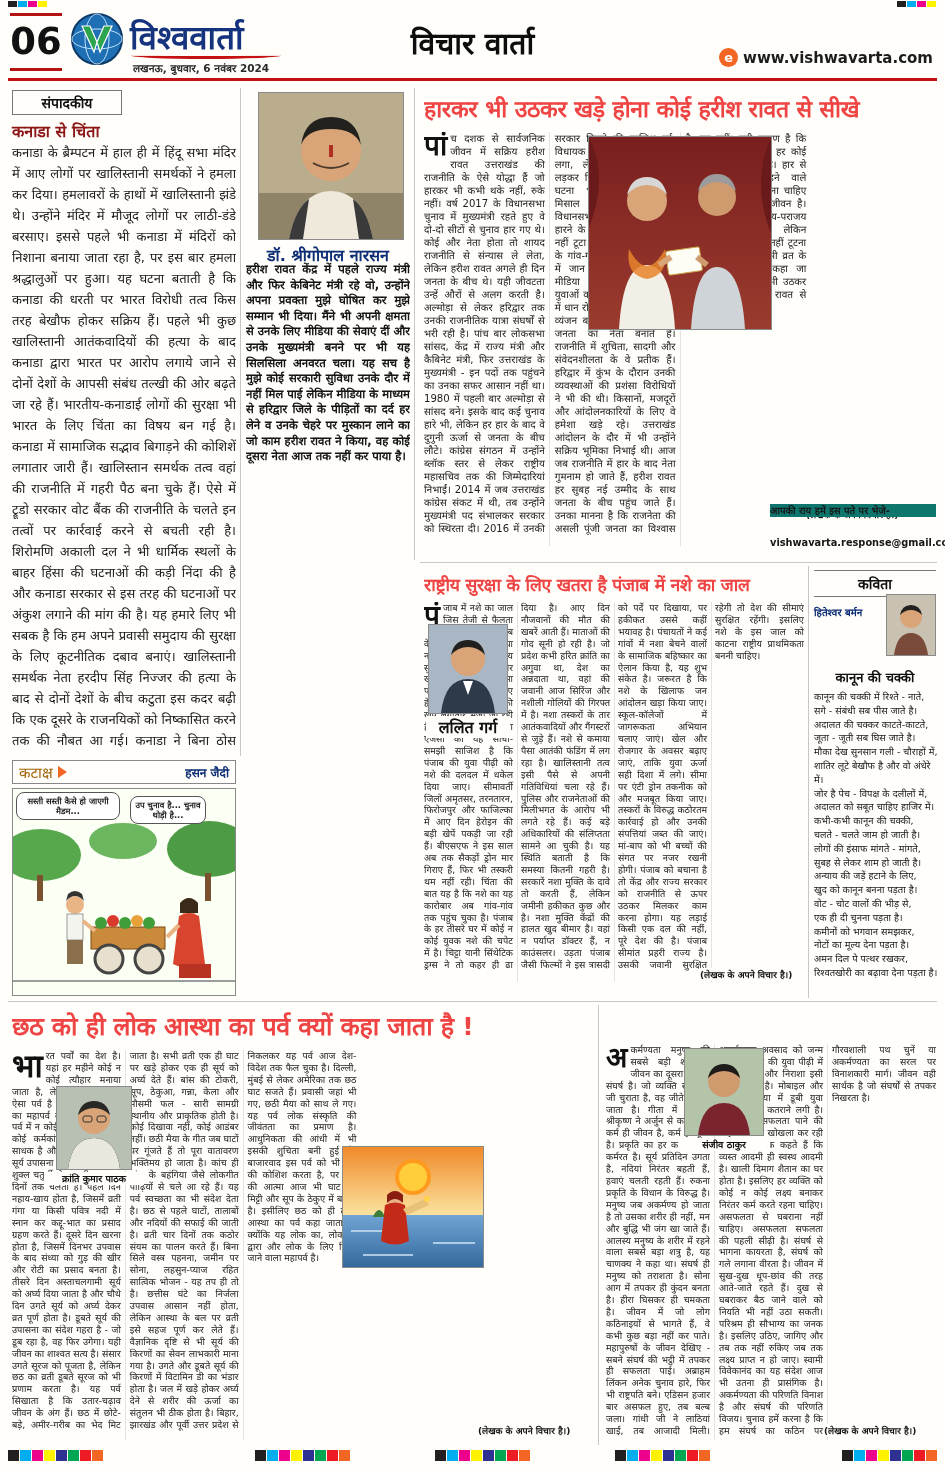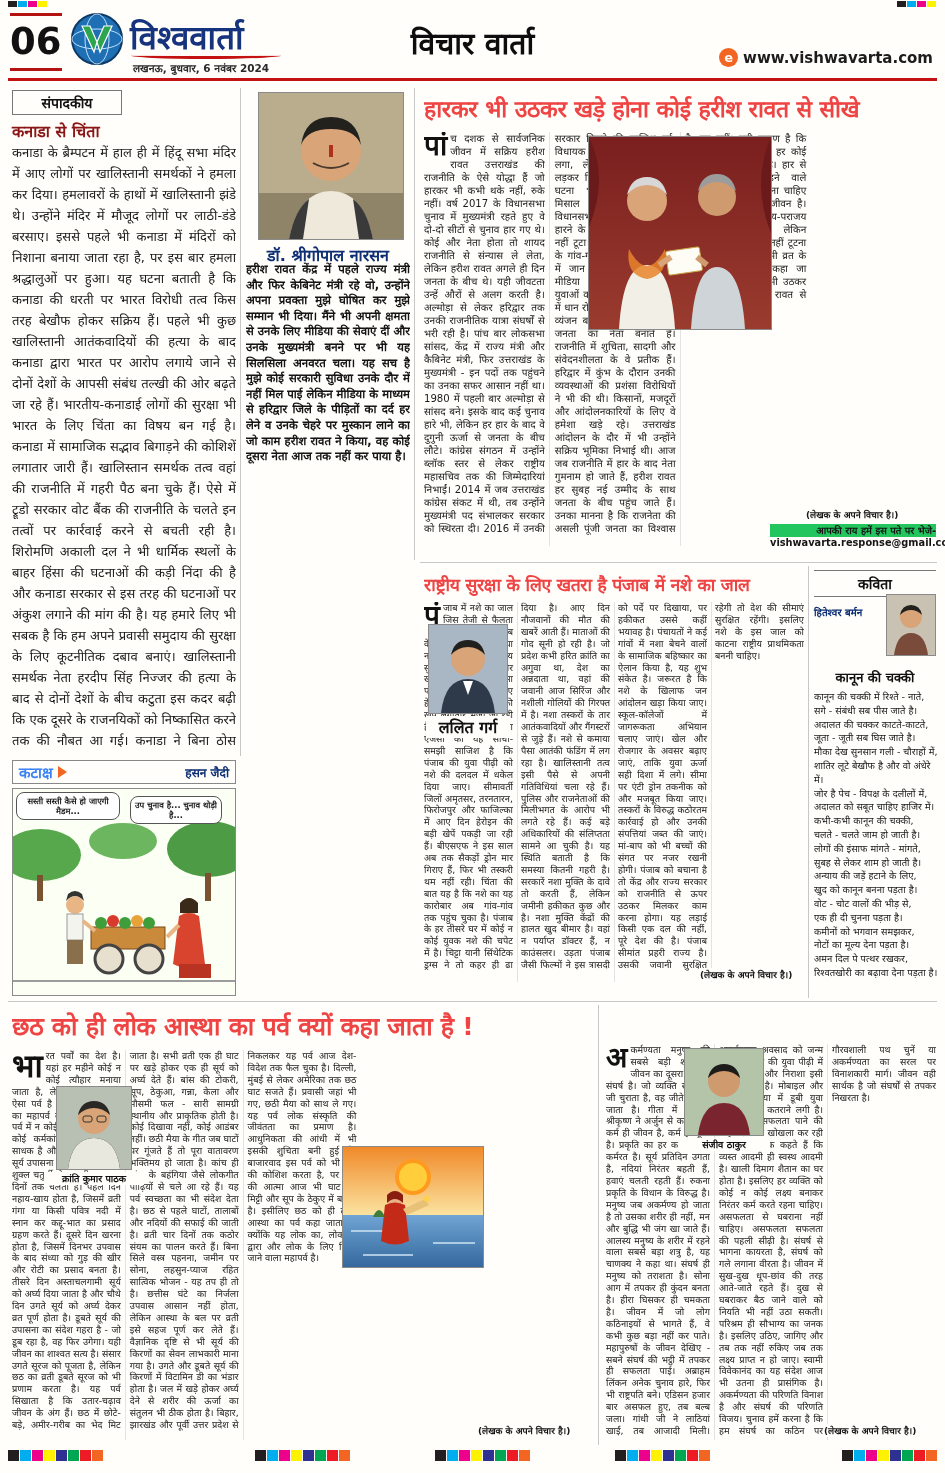--- a/index.html
+++ b/index.html
@@ -29,21 +29,21 @@
   .bubble{position:absolute;background:#fff;border:1px solid #555;border-radius:8px;font-size:8.3px;font-weight:bold;line-height:10px;padding:3px 4px;text-align:center;color:#222}
 </style>
 </head>
 <body>
 
 <div class="page">
 
   <div class="abs regs regs-small" style="left:8px;top:1px"><span></span><span></span><span></span><span></span></div>
   <div class="abs regs regs-small" style="right:8px;top:1px"><span></span><span></span><span></span><span></span></div>
 
-  <div class="abs" style="left:10px;top:13px;width:52px;height:58px;border-top:3px solid #b51212;border-bottom:3px solid #b51212;font-size:37px;font-weight:bold;line-height:52px;color:#111">06</div>
+  <div class="abs" style="left:10px;top:13px;width:52px;height:58px;border-top:3px solid #b51212;border-bottom:3px solid #b51212;text-align:center;font-size:37px;font-weight:bold;line-height:52px;color:#111">06</div>
 
   <div class="abs" style="left:70px;top:12px;width:54px;height:54px">
     <svg width="54" height="54" viewBox="0 0 54 54">
       <circle cx="27" cy="27" r="25" fill="#1f6fb4" stroke="#0d3a66" stroke-width="2"></circle>
       <ellipse cx="27" cy="27" rx="25" ry="10" fill="none" stroke="#bfe3ff" stroke-width="1"></ellipse>
       <ellipse cx="27" cy="27" rx="12" ry="25" fill="none" stroke="#bfe3ff" stroke-width="1"></ellipse>
       <path d="M12 14 L24 40 L27 30 L30 40 L42 14 L34 14 L27 30 L20 14 Z" fill="#2da44e" stroke="#fff" stroke-width="1.2"></path>
     </svg>
   </div>
   <div class="abs" style="left:130px;top:14px;font-size:33px;font-weight:bold;color:#16337e;letter-spacing:0">विश्ववार्ता</div>
@@ -64,21 +64,21 @@
   <div class="abs hrule" style="left:420px;top:562px;width:517px"></div>
   <div class="abs vrule" style="left:808px;top:566px;height:432px"></div>
   <div class="abs hrule" style="left:8px;top:1001px;width:929px"></div>
   <div class="abs vrule" style="left:598px;top:1005px;height:440px"></div>
 
   <div class="abs" style="left:12px;top:90px;width:110px;border:1px solid #777;padding:2px 8px;font-size:14px;font-weight:bold;color:#111;text-align:center">संपादकीय</div>
   <div class="abs" style="left:12px;top:120px;width:224px;text-align:left;font-size:16px;font-weight:bold;color:#8b1616">कनाडा से चिंता</div>
   <div class="abs bodytext" style="left:12px;top:142px;width:224px;height:610px">कनाडा के ब्रैम्पटन में हाल ही में हिंदू सभा मंदिर में आए लोगों पर खालिस्तानी समर्थकों ने हमला कर दिया। हमलावरों के हाथों में खालिस्तानी झंडे थे। उन्होंने मंदिर में मौजूद लोगों पर लाठी-डंडे बरसाए। इससे पहले भी कनाडा में मंदिरों को निशाना बनाया जाता रहा है, पर इस बार हमला श्रद्धालुओं पर हुआ। यह घटना बताती है कि कनाडा की धरती पर भारत विरोधी तत्व किस तरह बेखौफ होकर सक्रिय हैं। पहले भी कुछ खालिस्तानी आतंकवादियों की हत्या के बाद कनाडा द्वारा भारत पर आरोप लगाये जाने से दोनों देशों के आपसी संबंध तल्खी की ओर बढ़ते जा रहे हैं। भारतीय-कनाडाई लोगों की सुरक्षा भी भारत के लिए चिंता का विषय बन गई है। कनाडा में सामाजिक सद्भाव बिगाड़ने की कोशिशें लगातार जारी हैं। खालिस्तान समर्थक तत्व वहां की राजनीति में गहरी पैठ बना चुके हैं। ऐसे में ट्रूडो सरकार वोट बैंक की राजनीति के चलते इन तत्वों पर कार्रवाई करने से बचती रही है। शिरोमणि अकाली दल ने भी धार्मिक स्थलों के बाहर हिंसा की घटनाओं की कड़ी निंदा की है और कनाडा सरकार से इस तरह की घटनाओं पर अंकुश लगाने की मांग की है। यह हमारे लिए भी सबक है कि हम अपने प्रवासी समुदाय की सुरक्षा के लिए कूटनीतिक दबाव बनाएं। खालिस्तानी समर्थक नेता हरदीप सिंह निज्जर की हत्या के बाद से दोनों देशों के बीच कटुता इस कदर बढ़ी कि एक दूसरे के राजनयिकों को निष्कासित करने तक की नौबत आ गई। कनाडा ने बिना ठोस सबूत भारत सरकार के एजेंटों पर आरोप लगाए, जबकि भारत ने इन आरोपों को बेतुका और राजनीति से प्रेरित बताया। सच्चाई यह है कि ट्रूडो सरकार अपनी घरेलू राजनीति के लिए भारत विरोधी तत्वों को संरक्षण देती आ रही है। ऐसे में भारत को चाहिए कि वह अंतरराष्ट्रीय मंचों पर कनाडा की दोहरी नीति को बेनकाब करे। साथ ही वहां बसे भारतीय समुदाय को भी सतर्क रहना होगा। कनाडा सरकार को समझना होगा कि अभिव्यक्ति की स्वतंत्रता की आड़ में हिंसा और अलगाववाद को बढ़ावा नहीं दिया जा सकता। यदि समय रहते इन तत्वों पर लगाम नहीं लगाई गई तो इसकी कीमत दोनों देशों के संबंधों को चुकानी पड़ेगी। भारत को चाहिए कि वह प्रवासी भारतीयों की सुरक्षा सुनिश्चित करने के लिए हर संभव कदम उठाए और कनाडा पर अंतरराष्ट्रीय दबाव बनाए। कूटनीति में संयम जरूरी है, पर आत्मसम्मान से समझौता नहीं किया जा सकता। उम्मीद की जानी चाहिए कि कनाडा देर-सबेर अपनी भूल समझेगा और रिश्तों की गाड़ी फिर पटरी पर लौटेगी। इसी में दोनों देशों का हित है और विश्व शांति का मार्ग भी इसी से प्रशस्त होगा।</div>
 
   <div class="abs" style="left:12px;top:760px;width:224px;height:24px;border:1px solid #888;display:flex;align-items:center;padding:0 6px">
-    <span style="font-size:15px;font-weight:bold;color:#3b82f6">कटाक्ष</span>
+    <span style="font-size:15px;font-weight:normal;color:#a16207">कटाक्ष</span>
     <span style="width:0;height:0;border-left:9px solid #f26522;border-top:6px solid transparent;border-bottom:6px solid transparent;margin-left:5px"></span>
     <span style="margin-left:auto;font-size:12px;font-weight:bold;color:#0e2f75">हसन जैदी</span>
   </div>
   <div class="abs photo" style="left:12px;top:788px;width:224px;height:208px">
     <svg width="222" height="206" viewBox="0 0 222 206">
       <rect width="222" height="206" fill="#fbfff4"></rect>
       <ellipse cx="28" cy="66" rx="40" ry="26" fill="#57a84d"></ellipse>
       <ellipse cx="196" cy="60" rx="42" ry="28" fill="#4d9c45"></ellipse>
       <ellipse cx="110" cy="52" rx="34" ry="18" fill="#6cb65f"></ellipse>
       <rect x="24" y="86" width="6" height="26" fill="#7a5230"></rect>
@@ -101,21 +101,21 @@
       <line x1="70" y1="132" x2="82" y2="142" stroke="#eab584" stroke-width="4"></line>
 
       <circle cx="176" cy="118" r="9" fill="#eab584"></circle>
       <path d="M167 114 q9 -10 18 0 l0 10 l-18 0 Z" fill="#3a2a1a"></path>
       <path d="M166 127 q10 -6 20 0 l6 48 q-16 8 -32 0 Z" fill="#d9442e"></path>
       <path d="M166 175 h32 v14 h-32 Z" fill="#b93322"></path>
       <line x1="166" y1="136" x2="154" y2="148" stroke="#eab584" stroke-width="4"></line>
     </svg>
   </div>
   <div class="bubble" style="left:16px;top:792px;width:104px">सस्ती सस्ती कैसे हो जाएगी मैडम...</div>
-  <div class="bubble" style="left:130px;top:796px;width:92px">उप चुनाव है... चुनाव थोड़ी है...</div>
+  <div class="bubble" style="left:130px;top:796px;width:76px">उप चुनाव है... चुनाव थोड़ी है...</div>
 
   <div class="abs photo" style="left:258px;top:92px;width:146px;height:148px">
     <svg width="144" height="146" viewBox="0 0 144 146">
       <rect width="144" height="146" fill="#b9ad8d"></rect>
       <rect y="100" width="144" height="46" fill="#8f8468"></rect>
       <circle cx="72" cy="58" r="30" fill="#d9a477"></circle>
       <path d="M42 52 q4 -28 30 -28 q26 0 30 28 q-6 -16 -30 -16 q-24 0 -30 16 Z" fill="#23211e"></path>
       <rect x="70" y="52" width="4" height="12" fill="#b03020"></rect>
       <path d="M54 70 q18 10 36 0" stroke="#4a3a2e" stroke-width="2" fill="none"></path>
       <path d="M30 146 q10 -48 42 -48 q32 0 42 48 Z" fill="#efe9dc"></path>
@@ -147,21 +147,21 @@
       <path d="M40 112 q18 34 36 0 q4 26 -18 30 q-22 -4 -18 -30 Z" fill="#e8842a" opacity="0.85"></path>
       <circle cx="128" cy="60" r="19" fill="#cf9a6e"></circle>
       <path d="M109 54 q4 -17 19 -17 q15 0 19 17 q-9 -9 -19 -9 q-10 0 -19 9 Z" fill="#9c9c9c"></path>
       <path d="M102 192 q4 -62 26 -62 q24 0 28 62 Z" fill="#cfd4d8"></path>
       <rect x="78" y="112" width="34" height="24" rx="2" fill="#fdfdf5" stroke="#caa84a" transform="rotate(-8 95 124)"></rect>
       <line x1="70" y1="128" x2="82" y2="120" stroke="#d9a477" stroke-width="6"></line>
       <line x1="118" y1="128" x2="108" y2="120" stroke="#cf9a6e" stroke-width="6"></line>
     </svg>
   </div>
   <div class="abs disclaimer" style="left:806px;top:508px;width:130px">(लेखक के अपने विचार है।)</div>
-  <div class="abs" style="left:770px;top:524px;width:166px;font-size:9.8px;font-weight:bold;text-align:right;background:#22c55e">आपकी राय हमें इस पते पर भेजे-</div>
+  <div class="abs" style="left:770px;top:504px;width:166px;font-size:9.8px;font-weight:bold;background:#0f766e">आपकी राय हमें इस पते पर भेजे-</div>
   <div class="abs" style="left:770px;top:537px;width:166px;font-size:9.8px;font-weight:bold;text-align:right;background:#fffefa">vishwavarta.response@gmail.com</div>
 
   <div class="abs headline" style="left:424px;top:572px;width:380px;font-size:17.5px">राष्ट्रीय सुरक्षा के लिए खतरा है पंजाब में नशे का जाल</div>
   <div class="abs bodytext cols4" style="left:424px;top:602px;width:380px;height:380px;font-size:9.3px;line-height:11.9px;column-gap:8px">
     <span class="dropcap">पं</span><span>जाब में नशे का जाल जिस तेजी से फैलता जा रहा है, वह अब केवल सामाजिक समस्या नहीं रहा, बल्कि राष्ट्रीय सुरक्षा के लिए गंभीर खतरा बन चुका है। सीमा पार से ड्रोन के जरिए हेरोइन और हथियारों की खेप लगातार भेजी जा रही है। पाकिस्तान की खुफिया एजेंसी की यह सोची-समझी साजिश है कि पंजाब की युवा पीढ़ी को नशे की दलदल में धकेल दिया जाए। सीमावर्ती जिलों अमृतसर, तरनतारन, फिरोजपुर और फाजिल्का में आए दिन हेरोइन की बड़ी खेपें पकड़ी जा रही हैं। बीएसएफ ने इस साल अब तक सैकड़ों ड्रोन मार गिराए हैं, फिर भी तस्करी थम नहीं रही। चिंता की बात यह है कि नशे का यह कारोबार अब गांव-गांव तक पहुंच चुका है। पंजाब के हर तीसरे घर में कोई न कोई युवक नशे की चपेट में है। चिट्टा यानी सिंथेटिक ड्रग्स ने तो कहर ही ढा दिया है। आए दिन नौजवानों की मौत की खबरें आती हैं। माताओं की गोद सूनी हो रही है। जो प्रदेश कभी हरित क्रांति का अगुवा था, देश का अन्नदाता था, वहां की जवानी आज सिरिंज और नशीली गोलियों की गिरफ्त में है। नशा तस्करों के तार आतंकवादियों और गैंगस्टरों से जुड़े हैं। नशे से कमाया पैसा आतंकी फंडिंग में लग रहा है। खालिस्तानी तत्व इसी पैसे से अपनी गतिविधियां चला रहे हैं। पुलिस और राजनेताओं की मिलीभगत के आरोप भी लगते रहे हैं। कई बड़े अधिकारियों की संलिप्तता सामने आ चुकी है। यह स्थिति बताती है कि समस्या कितनी गहरी है। सरकारें नशा मुक्ति के दावे तो करती हैं, लेकिन जमीनी हकीकत कुछ और है। नशा मुक्ति केंद्रों की हालत खुद बीमार है। वहां न पर्याप्त डॉक्टर हैं, न काउंसलर। उड़ता पंजाब जैसी फिल्मों ने इस त्रासदी को पर्दे पर दिखाया, पर हकीकत उससे कहीं भयावह है। पंचायतों ने कई गांवों में नशा बेचने वालों के सामाजिक बहिष्कार का ऐलान किया है, यह शुभ संकेत है। जरूरत है कि नशे के खिलाफ जन आंदोलन खड़ा किया जाए। स्कूल-कॉलेजों में जागरूकता अभियान चलाए जाएं। खेल और रोजगार के अवसर बढ़ाए जाएं, ताकि युवा ऊर्जा सही दिशा में लगे। सीमा पर एंटी ड्रोन तकनीक को और मजबूत किया जाए। तस्करों के विरुद्ध कठोरतम कार्रवाई हो और उनकी संपत्तियां जब्त की जाएं। मां-बाप को भी बच्चों की संगत पर नजर रखनी होगी। पंजाब को बचाना है तो केंद्र और राज्य सरकार को राजनीति से ऊपर उठकर मिलकर काम करना होगा। यह लड़ाई किसी एक दल की नहीं, पूरे देश की है। पंजाब सीमांत प्रहरी राज्य है। उसकी जवानी सुरक्षित रहेगी तो देश की सीमाएं सुरक्षित रहेंगी। इसलिए नशे के इस जाल को काटना राष्ट्रीय प्राथमिकता बननी चाहिए।</span>
   </div>
   <div class="abs photo" style="left:428px;top:624px;width:80px;height:90px">
     <svg width="78" height="88" viewBox="0 0 78 88">
       <rect width="78" height="88" fill="#a9b6c4"></rect>
       <circle cx="39" cy="34" r="17" fill="#d9a477"></circle>

